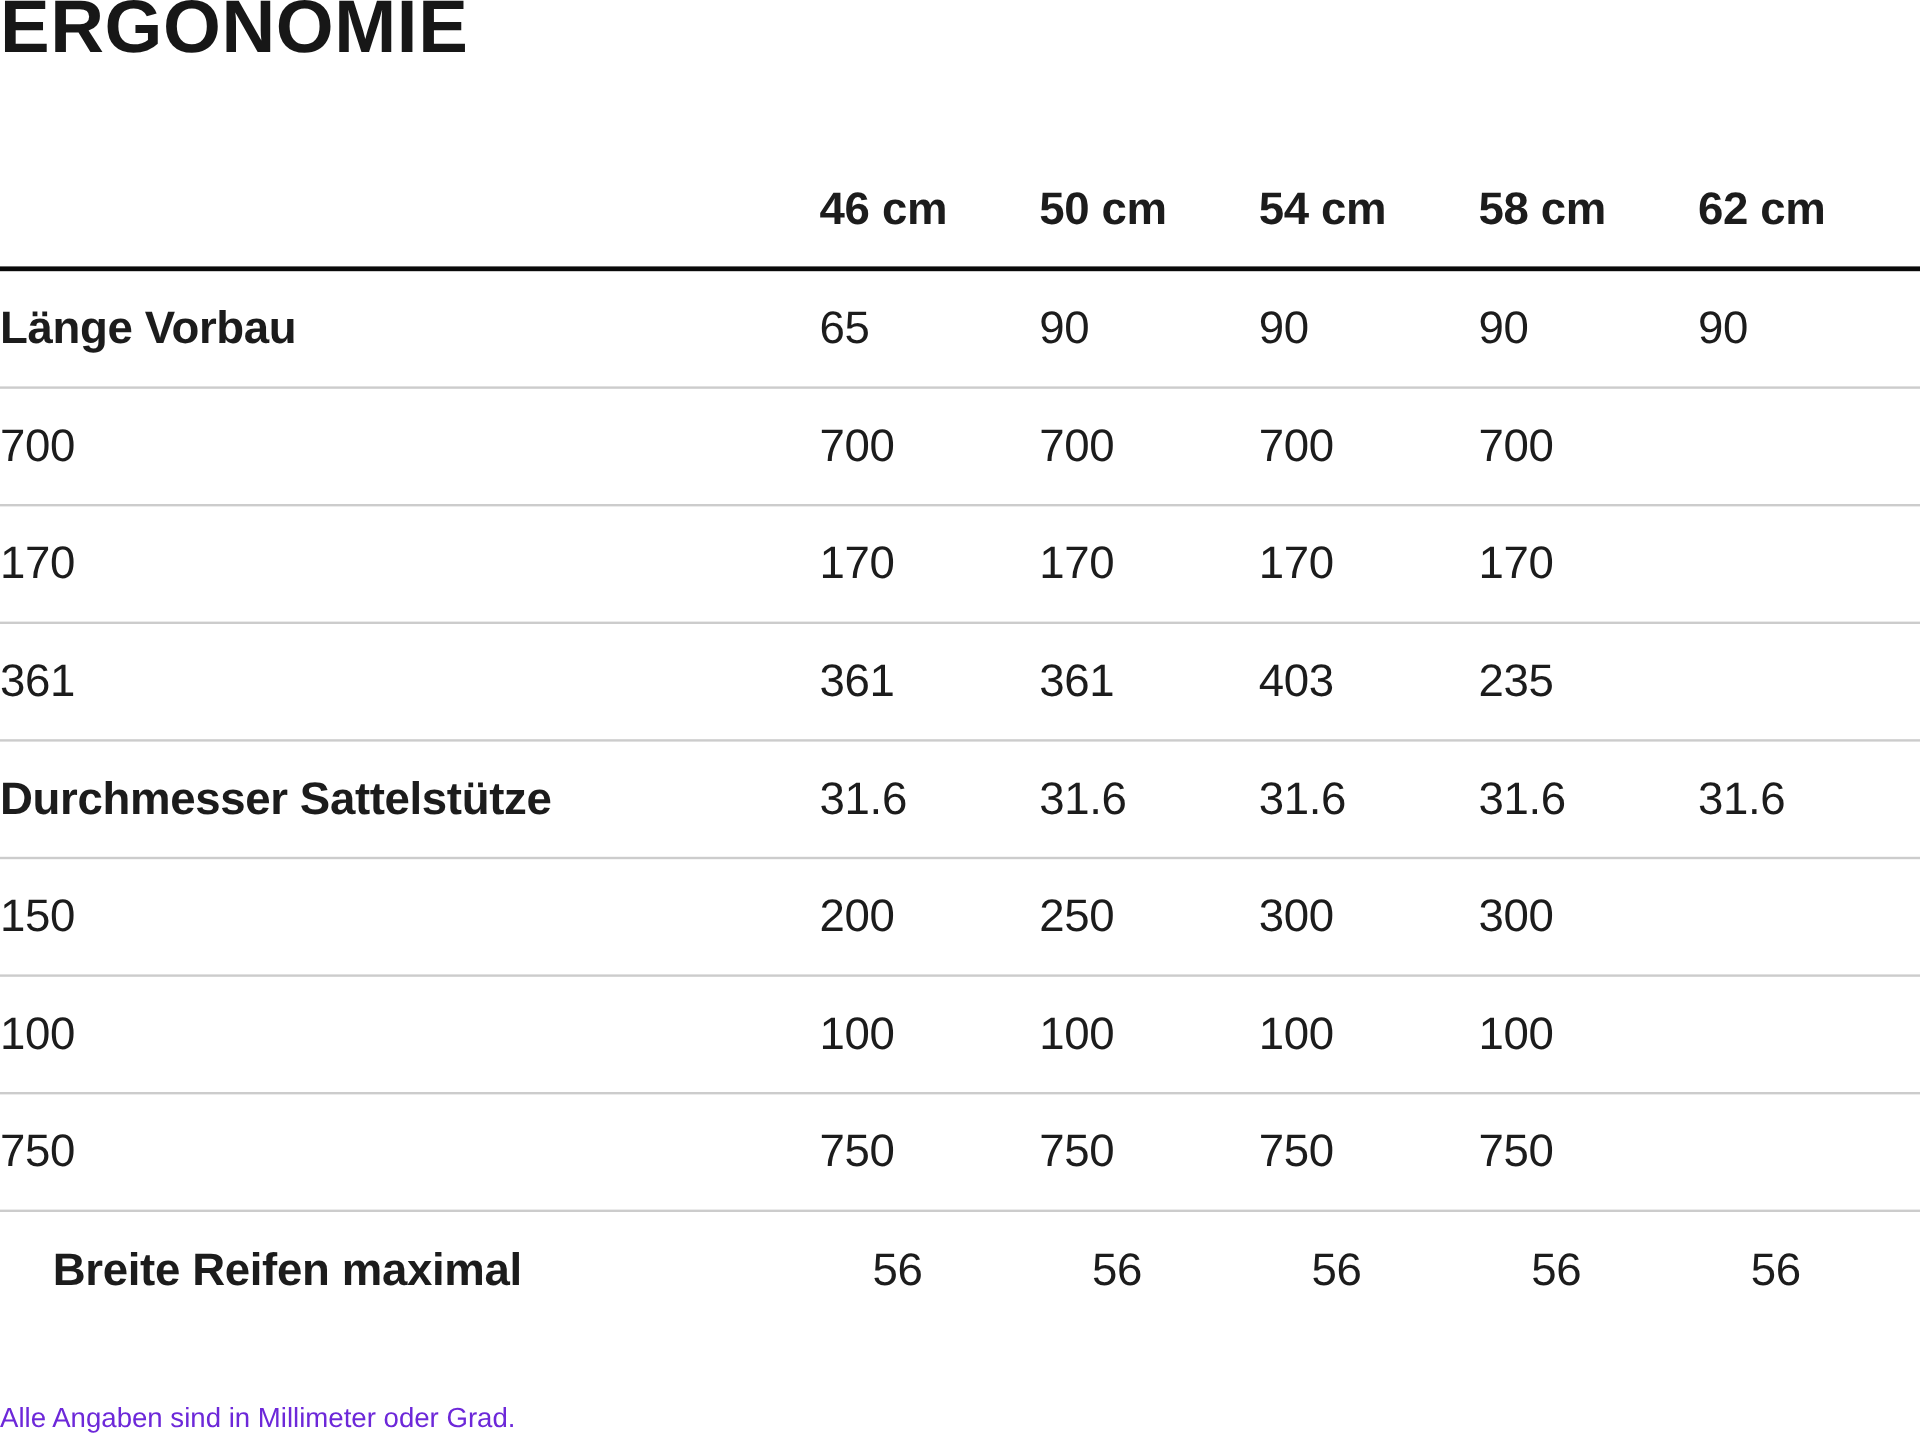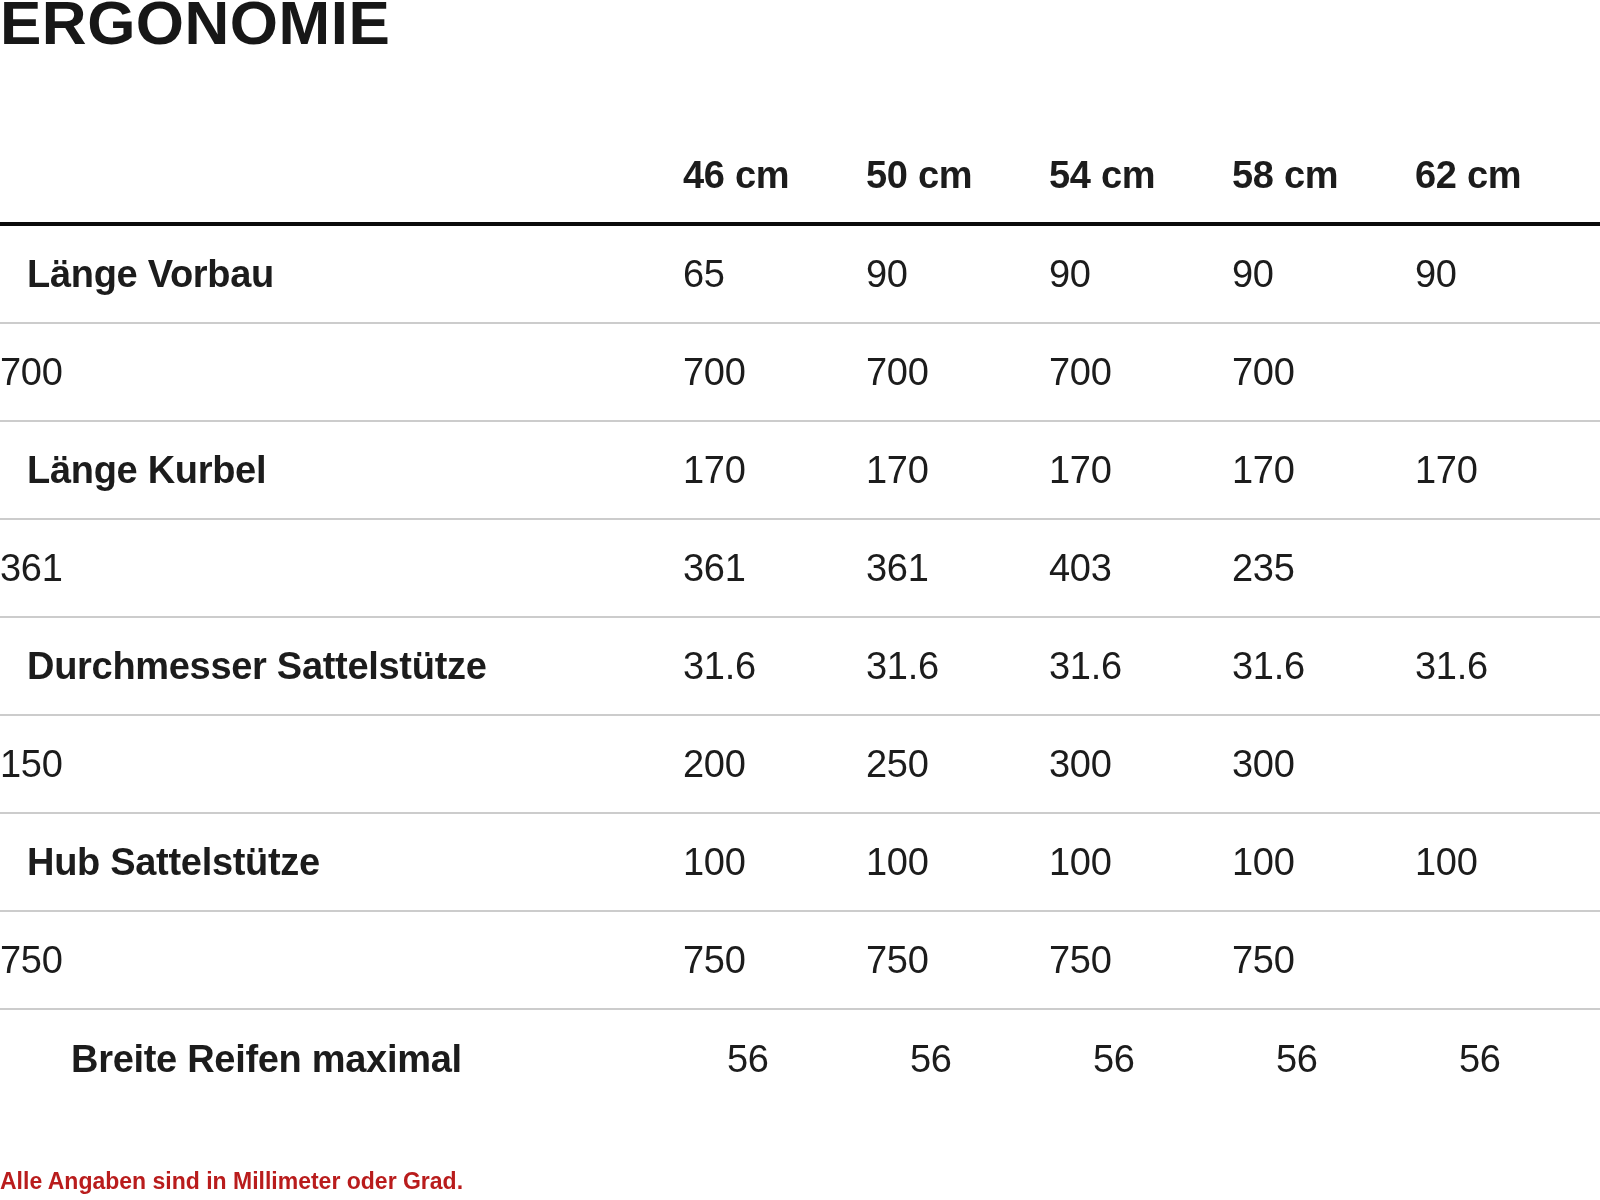--- a/index.html
+++ b/index.html
@@ -34,26 +34,26 @@
     font-weight: bold;
   }
   .row {
     height: 98px;
     border-bottom: 2px solid #cccccc;
     font-weight: normal;
   }
   .row:last-child { border-bottom: none; margin-left: 44px; }
 
   .cell { text-align: left; letter-spacing: -0.3px; }
-  .label { font-weight: bold; padding-left: 27px; }
+  .label { font-weight: bold; }
 
   .footnote {
     position: absolute; left: 0; top: 1168px;
-    font-size: 23px; font-weight: bold;
-    color: #b91c1c;
+    font-size: 23px; font-weight: normal;
+    color: #6d28d9;
   }
 </style>
 </head>
 <body>
 
 <div class="page">
 
   <h1 class="title">ERGONOMIE</h1>
 
   <div class="spec-table">
@@ -78,21 +78,20 @@
 
     <div class="row">
       <div class="cell">700</div>
       <div class="cell">700</div>
       <div class="cell">700</div>
       <div class="cell">700</div>
       <div class="cell">700</div>
     </div>
 
     <div class="row">
-      <div class="cell label">Länge Kurbel</div>
       <div class="cell">170</div>
       <div class="cell">170</div>
       <div class="cell">170</div>
       <div class="cell">170</div>
       <div class="cell">170</div>
     </div>
 
     <div class="row">
       <div class="cell">361</div>
       <div class="cell">361</div>
@@ -112,21 +111,20 @@
 
     <div class="row">
       <div class="cell">150</div>
       <div class="cell">200</div>
       <div class="cell">250</div>
       <div class="cell">300</div>
       <div class="cell">300</div>
     </div>
 
     <div class="row">
-      <div class="cell label">Hub Sattelstütze</div>
       <div class="cell">100</div>
       <div class="cell">100</div>
       <div class="cell">100</div>
       <div class="cell">100</div>
       <div class="cell">100</div>
     </div>
 
     <div class="row">
       <div class="cell">750</div>
       <div class="cell">750</div>

